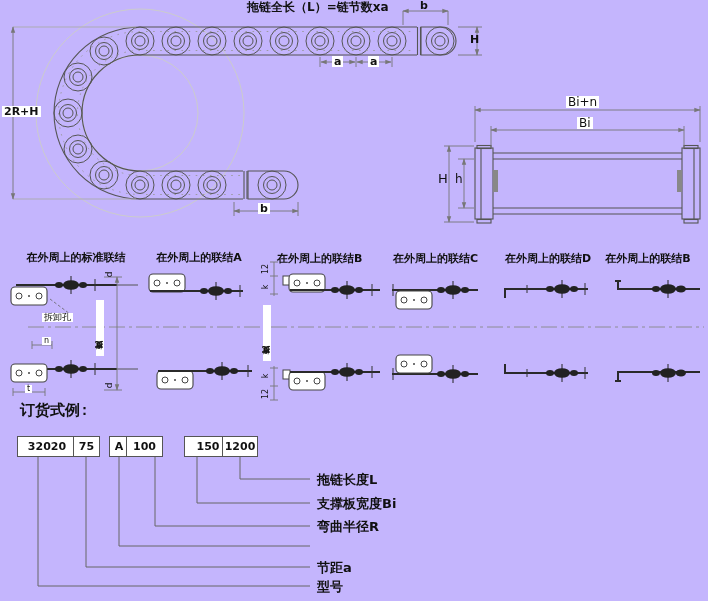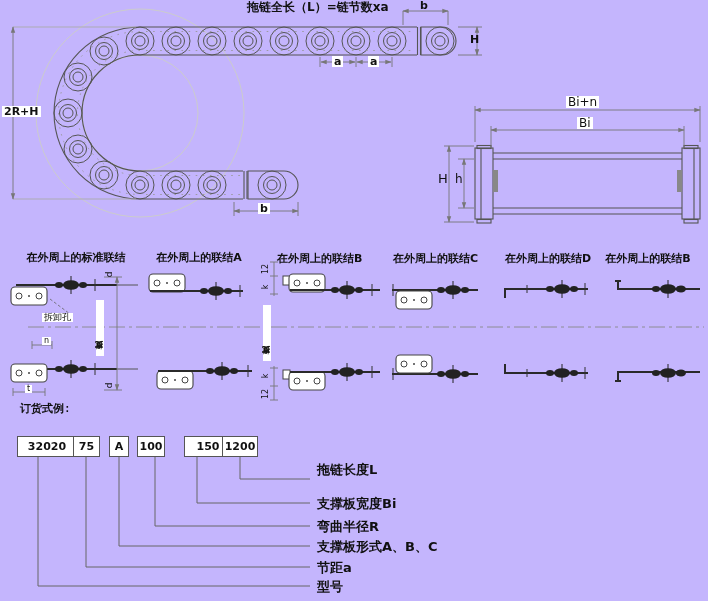--- a/index.html
+++ b/index.html
@@ -14,21 +14,21 @@
   .small9{font-size:9px;}
   .small8{font-size:8px;}
   .wbg{background:#fff;padding:0 2px;}
   .rot{writing-mode:vertical-rl;transform:rotate(180deg);background:#fff;}
   .rot1{transform:rotate(-90deg);transform-origin:center;}
   .ptitle{font-size:11px;font-weight:600;text-align:center;}
   .codebox{position:absolute;height:21px;border:1.5px solid #555;box-sizing:border-box;
            display:flex;align-items:center;justify-content:center;
            font-size:11px;font-weight:bold;background:#fff;}
   .legend{position:absolute;left:317px;font-size:13px;font-weight:600;}
-  #heading{position:absolute;left:20px;top:401px;font-size:11px;font-weight:bold;font-family:Liberation Mono, monospace;}
+  #heading{position:absolute;left:20px;top:401px;font-size:15px;font-weight:bold;font-family:Liberation Mono, monospace;}
 </style>
 </head>
 <body>
 
 <div id="stage">
 
 <svg id="art" width="708" height="601" viewBox="0 0 708 601">
   <defs>
     <marker id="ar" viewBox="0 0 10 10" refX="9" refY="5" markerWidth="7" markerHeight="7" orient="auto-start-reverse">
       <path d="M0,1.5 L10,5 L0,8.5 z" fill="#777"></path>
@@ -315,24 +315,23 @@
 <div class="lbl small8 wbg" style="left:25px;top:385px;">t</div>
 <div class="lbl small8 rot1" style="left:261px;top:265px;">12</div>
 <div class="lbl small8 rot1" style="left:264px;top:283px;">k</div>
 <div class="lbl small8 rot1" style="left:264px;top:372px;">k</div>
 <div class="lbl small8 rot1" style="left:261px;top:390px;">12</div>
 
 <div id="heading">订货式例:</div>
 <div class="codebox" style="left:17px;top:436px;width:60px;">32020</div>
 <div class="codebox" style="left:73px;top:436px;width:27px;">75</div>
 <div class="codebox" style="left:109px;top:436px;width:20px;">A</div>
-<div class="codebox" style="left:137px;top:436px;width:28px;">100</div>
+<div class="codebox" style="left:126px;top:436px;width:37px;">100</div>
 <div class="codebox" style="left:184px;top:436px;width:48px;">150</div>
 <div class="codebox" style="left:222px;top:436px;width:36px;">1200</div>
 
-<div class="legend" style="top:461px;">拖链长度L</div>
+<div class="legend" style="top:471px;">拖链长度L</div>
 <div class="legend" style="top:495px;">支撑板宽度Bi</div>
 <div class="legend" style="top:518px;">弯曲半径R</div>
-<div class="legend" style="top:538px;">支撑板形式A、B、C</div>
 <div class="legend" style="top:550px;margin-top:9px;">节距a</div>
 <div class="legend" style="top:578px;">型号</div>
 
 </div>
 
 </body></html>

